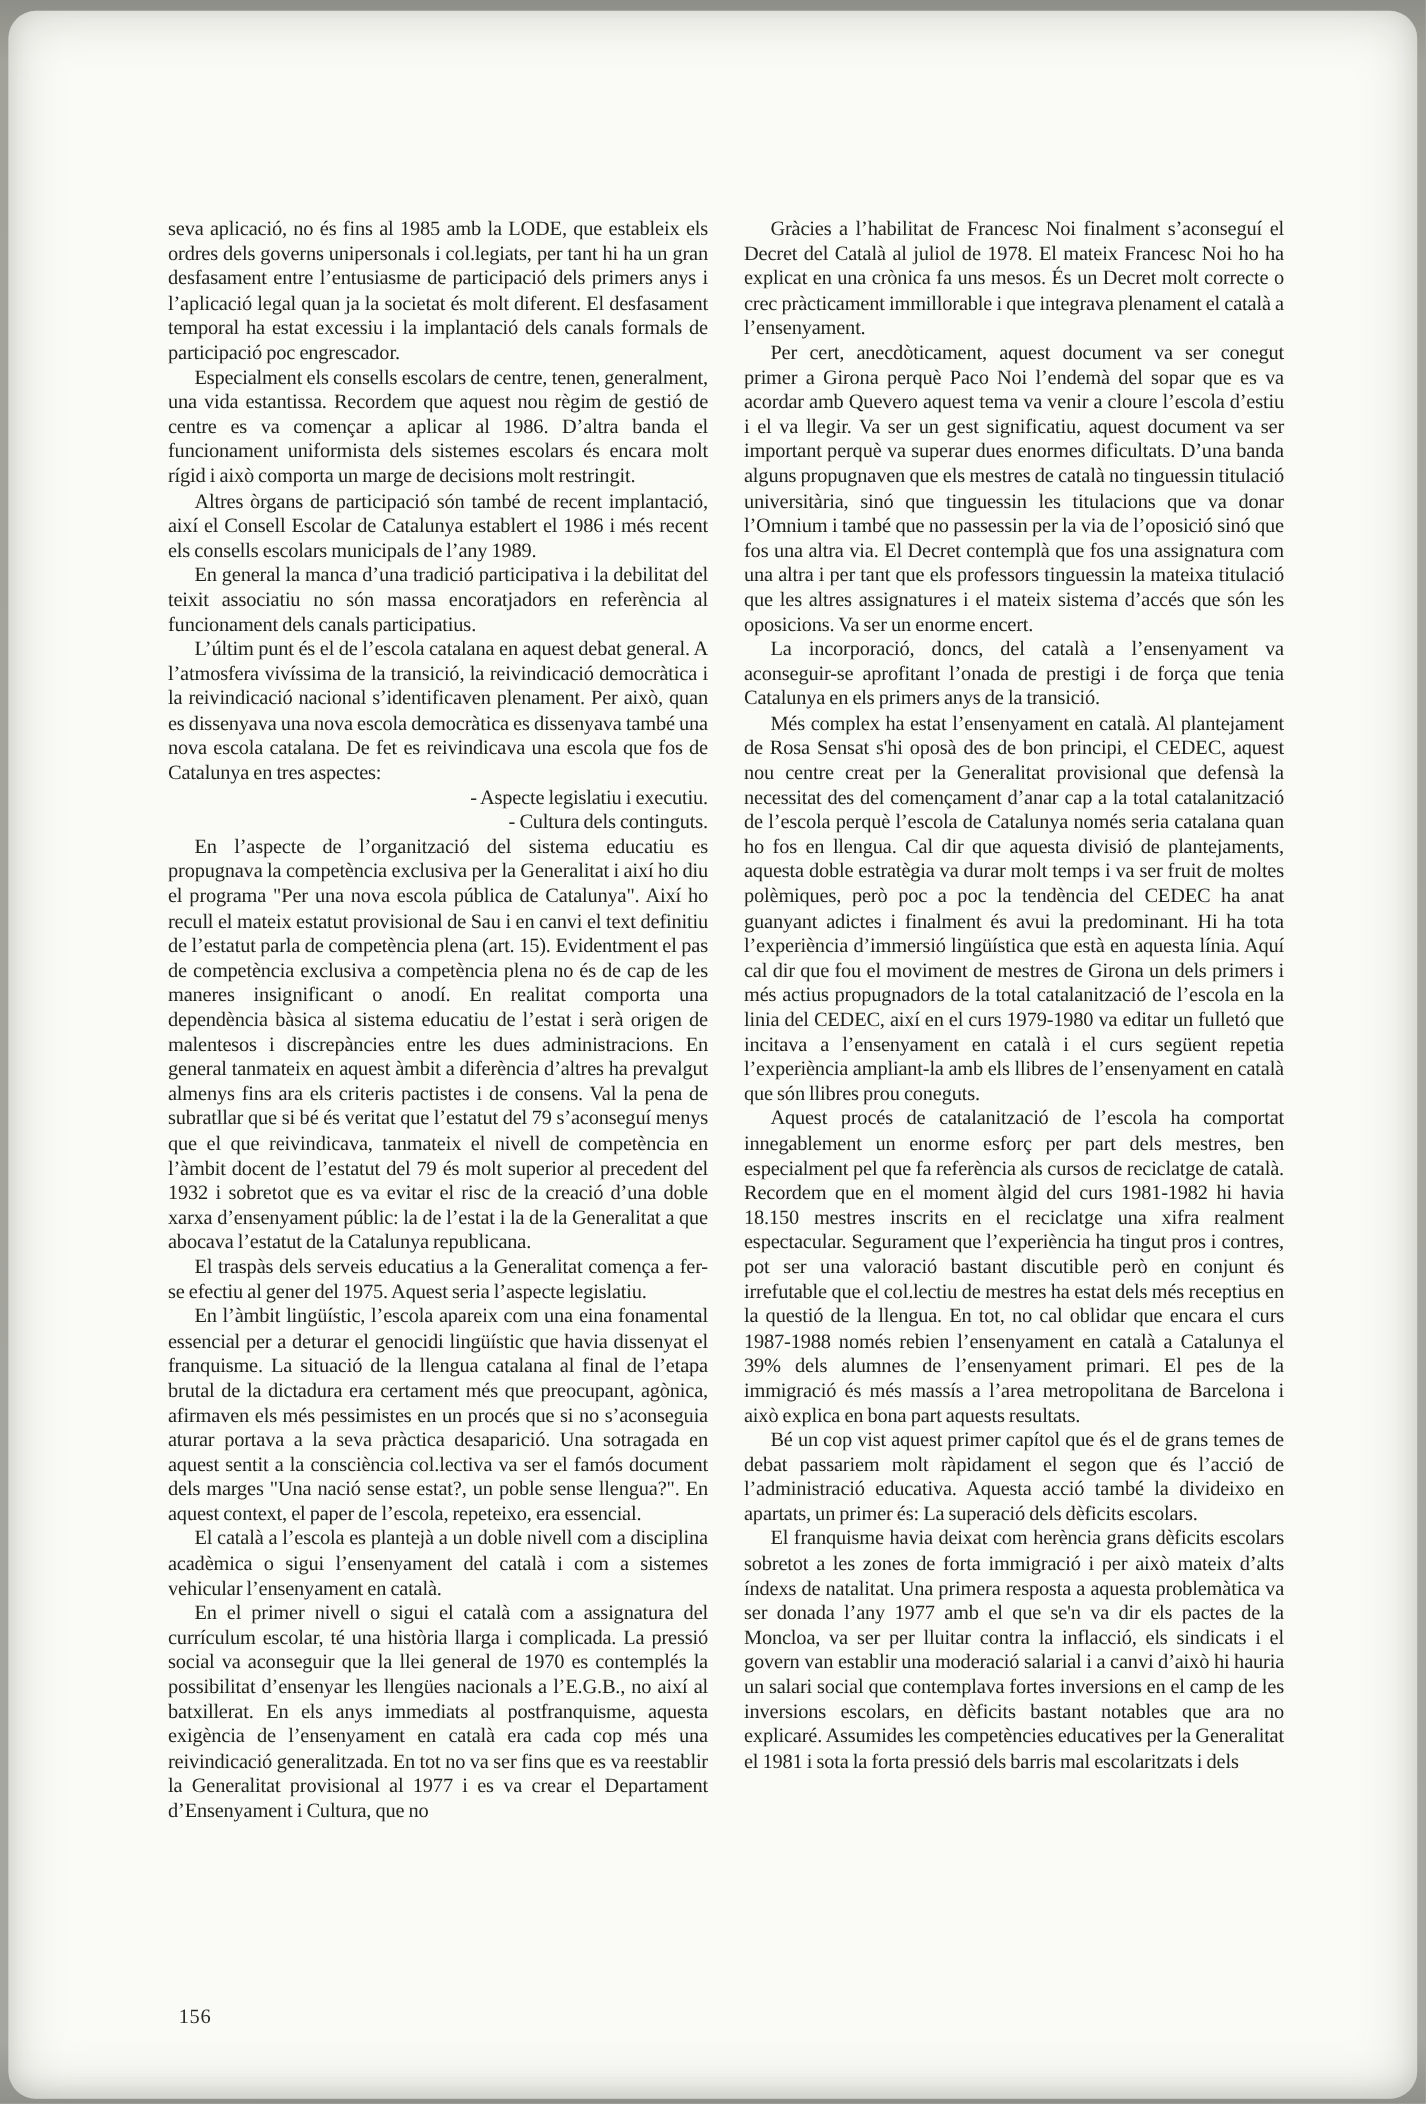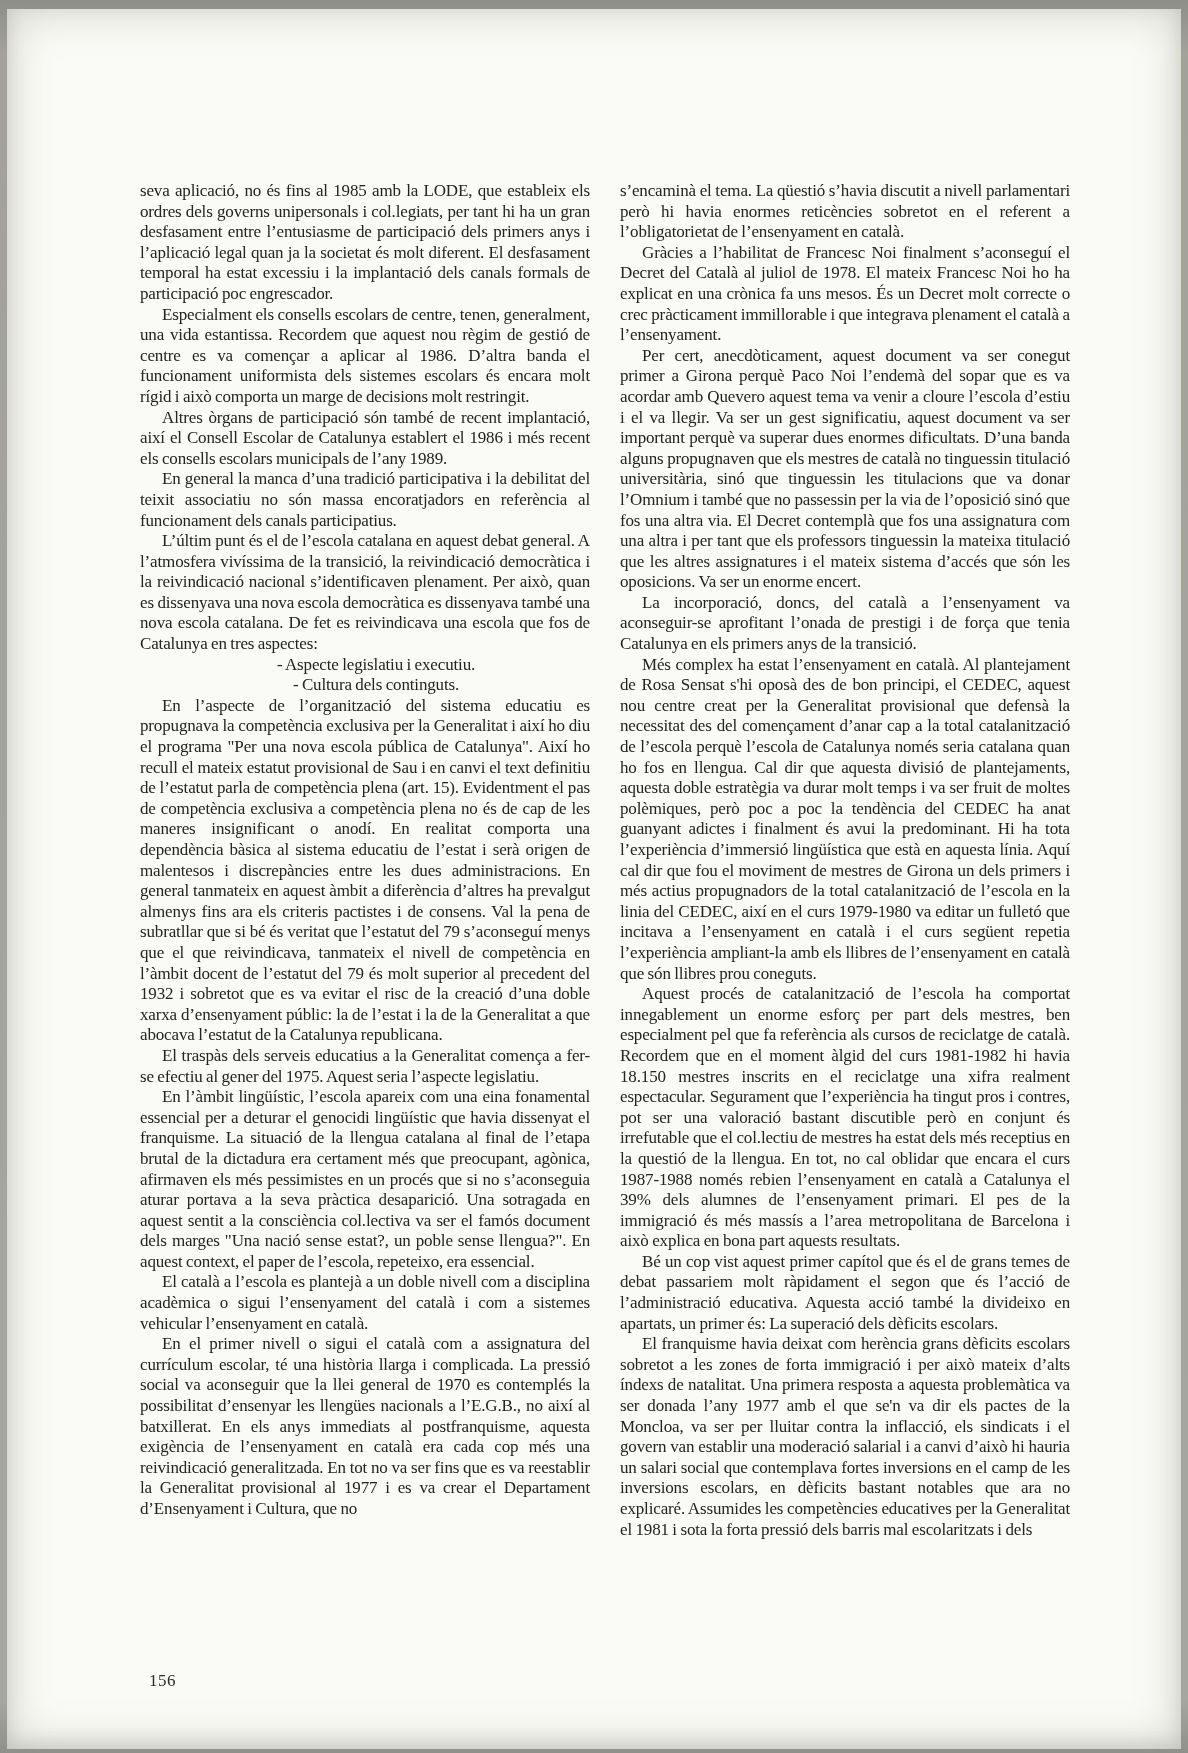--- a/index.html
+++ b/index.html
@@ -24,20 +24,21 @@
     right: 7px;
     bottom: 4px;
     background:
       radial-gradient(ellipse 900px 500px at 18% 8%, rgba(190,190,180,0.18), rgba(0,0,0,0) 60%),
       radial-gradient(ellipse 700px 900px at 0% 70%, rgba(170,170,158,0.22), rgba(0,0,0,0) 55%),
       linear-gradient(90deg, #ececе6 0%, #f7f7f2 2%, #fbfbf7 50%, #f6f6f1 98%, #e8e8e2 100%),
       #fafaf6;
     background-color: #fafaf6;
     box-shadow: inset 0 0 46px rgba(110,110,100,0.30), inset 0 -6px 18px rgba(100,100,90,0.18);
     overflow: hidden;
+    border-radius: 23px;
   }
   .columns {
     position: absolute;
     left: 133px;
     top: 172px;
     display: flex;
     gap: 30px;
   }
   .column {
     width: 450px;
@@ -49,21 +50,21 @@
     color: #23231f;
   }
   .para {
     margin: 0;
   }
   .para.indent {
     text-indent: 22px;
   }
   .para.list-item {
     text-indent: 22px;
-    text-align: center;
+    text-align: right;
   }
   .page-number {
     position: absolute;
     left: 142px;
     top: 1662px;
     font-size: 17px;
     letter-spacing: 0.5px;
     color: #2b2b27;
   }
 </style>
@@ -81,21 +82,20 @@
           <p class="para indent">L’últim punt és el de l’escola catalana en aquest debat general. A l’atmosfera vivíssima de la transició, la reivindicació democràtica i la reivindicació nacional s’identificaven plenament. Per això, quan es dissenyava una nova escola democràtica es dissenyava també una nova escola catalana. De fet es reivindicava una escola que fos de Catalunya en tres aspectes:</p>
           <p class="para indent list-item">- Aspecte legislatiu i executiu.</p>
           <p class="para indent list-item">- Cultura dels continguts.</p>
           <p class="para indent">En l’aspecte de l’organització del sistema educatiu es propugnava la competència exclusiva per la Generalitat i així ho diu el programa "Per una nova escola pública de Catalunya". Així ho recull el mateix estatut provisional de Sau i en canvi el text definitiu de l’estatut parla de competència plena (art. 15). Evidentment el pas de competència exclusiva a competència plena no és de cap de les maneres insignificant o anodí. En realitat comporta una dependència bàsica al sistema educatiu de l’estat i serà origen de malentesos i discrepàncies entre les dues administracions. En general tanmateix en aquest àmbit a diferència d’altres ha prevalgut almenys fins ara els criteris pactistes i de consens. Val la pena de subratllar que si bé és veritat que l’estatut del 79 s’aconseguí menys que el que reivindicava, tanmateix el nivell de competència en l’àmbit docent de l’estatut del 79 és molt superior al precedent del 1932 i sobretot que es va evitar el risc de la creació d’una doble xarxa d’ensenyament públic: la de l’estat i la de la Generalitat a que abocava l’estatut de la Catalunya republicana.</p>
           <p class="para indent">El traspàs dels serveis educatius a la Generalitat comença a fer-se efectiu al gener del 1975. Aquest seria l’aspecte legislatiu.</p>
           <p class="para indent">En l’àmbit lingüístic, l’escola apareix com una eina fonamental essencial per a deturar el genocidi lingüístic que havia dissenyat el franquisme. La situació de la llengua catalana al final de l’etapa brutal de la dictadura era certament més que preocupant, agònica, afirmaven els més pessimistes en un procés que si no s’aconseguia aturar portava a la seva pràctica desaparició. Una sotragada en aquest sentit a la consciència col.lectiva va ser el famós document dels marges "Una nació sense estat?, un poble sense llengua?". En aquest context, el paper de l’escola, repeteixo, era essencial.</p>
           <p class="para indent">El català a l’escola es plantejà a un doble nivell com a disciplina acadèmica o sigui l’ensenyament del català i com a sistemes vehicular l’ensenyament en català.</p>
           <p class="para indent">En el primer nivell o sigui el català com a assignatura del currículum escolar, té una història llarga i complicada. La pressió social va aconseguir que la llei general de 1970 es contemplés la possibilitat d’ensenyar les llengües nacionals a l’E.G.B., no així al batxillerat. En els anys immediats al postfranquisme, aquesta exigència de l’ensenyament en català era cada cop més una reivindicació generalitzada. En tot no va ser fins que es va reestablir la Generalitat provisional al 1977 i es va crear el Departament d’Ensenyament i Cultura, que no</p>
         </div>
       <div class="column">
-          <p class="para">s’encaminà el tema. La qüestió s’havia discutit a nivell parlamentari però hi havia enormes reticències sobretot en el referent a l’obligatorietat de l’ensenyament en català.</p>
           <p class="para indent">Gràcies a l’habilitat de Francesc Noi finalment s’aconseguí el Decret del Català al juliol de 1978. El mateix Francesc Noi ho ha explicat en una crònica fa uns mesos. És un Decret molt correcte o crec pràcticament immillorable i que integrava plenament el català a l’ensenyament.</p>
           <p class="para indent">Per cert, anecdòticament, aquest document va ser conegut primer a Girona perquè Paco Noi l’endemà del sopar que es va acordar amb Quevero aquest tema va venir a cloure l’escola d’estiu i el va llegir. Va ser un gest significatiu, aquest document va ser important perquè va superar dues enormes dificultats. D’una banda alguns propugnaven que els mestres de català no tinguessin titulació universitària, sinó que tinguessin les titulacions que va donar l’Omnium i també que no passessin per la via de l’oposició sinó que fos una altra via. El Decret contemplà que fos una assignatura com una altra i per tant que els professors tinguessin la mateixa titulació que les altres assignatures i el mateix sistema d’accés que són les oposicions. Va ser un enorme encert.</p>
           <p class="para indent">La incorporació, doncs, del català a l’ensenyament va aconseguir-se aprofitant l’onada de prestigi i de força que tenia Catalunya en els primers anys de la transició.</p>
           <p class="para indent">Més complex ha estat l’ensenyament en català. Al plantejament de Rosa Sensat s'hi oposà des de bon principi, el CEDEC, aquest nou centre creat per la Generalitat provisional que defensà la necessitat des del començament d’anar cap a la total catalanització de l’escola perquè l’escola de Catalunya només seria catalana quan ho fos en llengua. Cal dir que aquesta divisió de plantejaments, aquesta doble estratègia va durar molt temps i va ser fruit de moltes polèmiques, però poc a poc la tendència del CEDEC ha anat guanyant adictes i finalment és avui la predominant. Hi ha tota l’experiència d’immersió lingüística que està en aquesta línia. Aquí cal dir que fou el moviment de mestres de Girona un dels primers i més actius propugnadors de la total catalanització de l’escola en la linia del CEDEC, així en el curs 1979-1980 va editar un fulletó que incitava a l’ensenyament en català i el curs següent repetia l’experiència ampliant-la amb els llibres de l’ensenyament en català que són llibres prou coneguts.</p>
           <p class="para indent">Aquest procés de catalanització de l’escola ha comportat innegablement un enorme esforç per part dels mestres, ben especialment pel que fa referència als cursos de reciclatge de català. Recordem que en el moment àlgid del curs 1981-1982 hi havia 18.150 mestres inscrits en el reciclatge una xifra realment espectacular. Segurament que l’experiència ha tingut pros i contres, pot ser una valoració bastant discutible però en conjunt és irrefutable que el col.lectiu de mestres ha estat dels més receptius en la questió de la llengua. En tot, no cal oblidar que encara el curs 1987-1988 només rebien l’ensenyament en català a Catalunya el 39% dels alumnes de l’ensenyament primari. El pes de la immigració és més massís a l’area metropolitana de Barcelona i això explica en bona part aquests resultats.</p>
           <p class="para indent">Bé un cop vist aquest primer capítol que és el de grans temes de debat passariem molt ràpidament el segon que és l’acció de l’administració educativa. Aquesta acció també la divideixo en apartats, un primer és: La superació dels dèficits escolars.</p>
           <p class="para indent">El franquisme havia deixat com herència grans dèficits escolars sobretot a les zones de forta immigració i per això mateix d’alts índexs de natalitat. Una primera resposta a aquesta problemàtica va ser donada l’any 1977 amb el que se'n va dir els pactes de la Moncloa, va ser per lluitar contra la inflacció, els sindicats i el govern van establir una moderació salarial i a canvi d’això hi hauria un salari social que contemplava fortes inversions en el camp de les inversions escolars, en dèficits bastant notables que ara no explicaré. Assumides les competències educatives per la Generalitat el 1981 i sota la forta pressió dels barris mal escolaritzats i dels</p>
         </div>
     </div>
     <div class="page-number">156</div>

